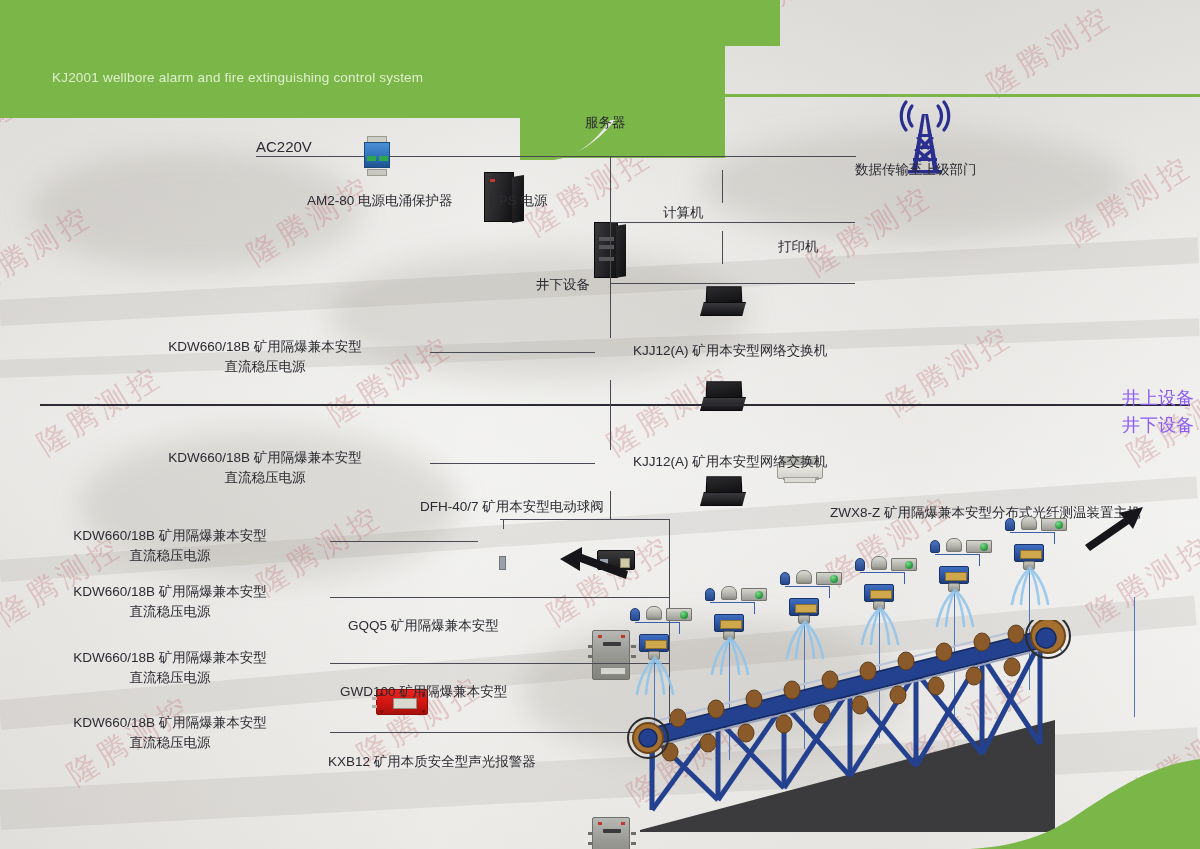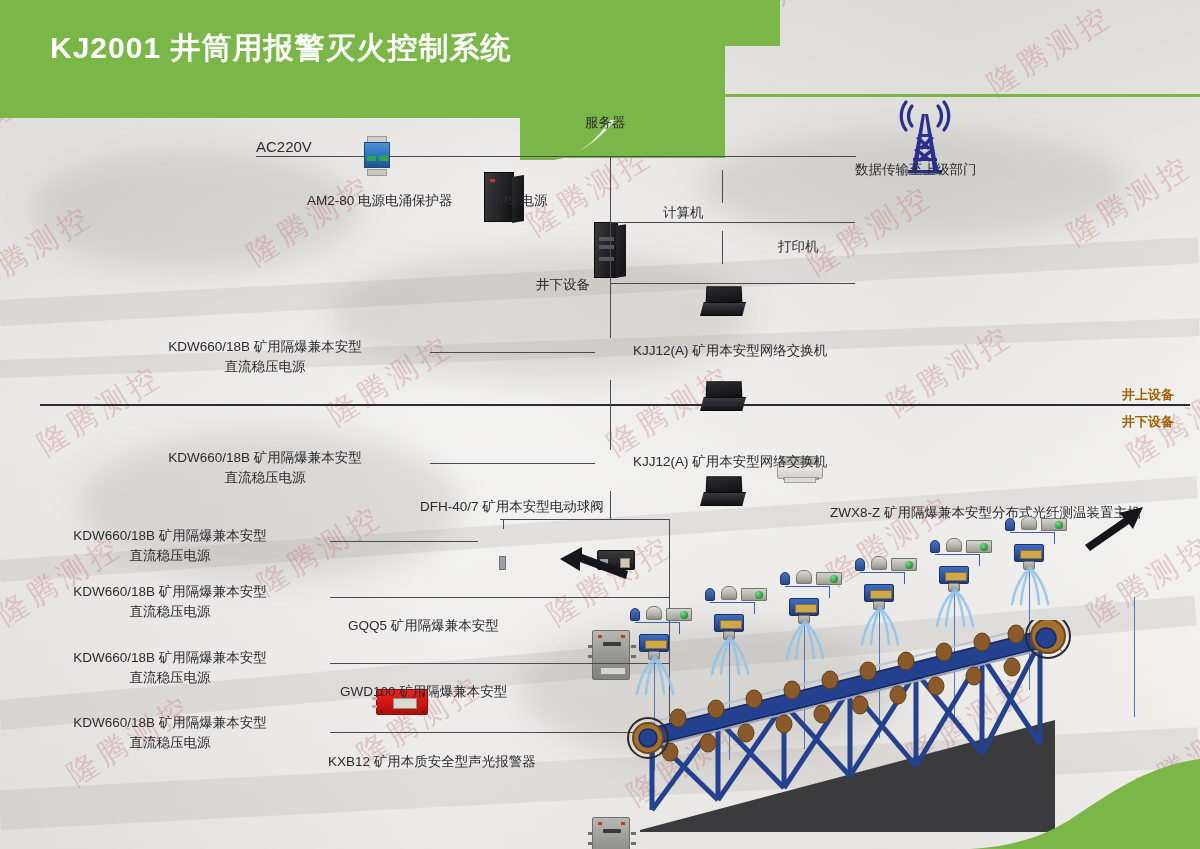--- a/index.html
+++ b/index.html
@@ -105,21 +105,21 @@
   .lbl.rt  { text-align: right; }
   .lbl.two { line-height: 1.5; }
 
   .divider {
     position: absolute; left: 40px; top: 404px;
     width: 1150px; height: 2.4px;
     background: #2b2b31;
   }
   .div-lbl {
     position: absolute;
-    font-size: 13px; font-weight: bold; color: #a16207;
+    font-size: 18px; font-weight: normal; color: #8b5cf6;
     white-space: nowrap;
   }
 
   
   .dev { position: absolute; }
 
   
   .redbox {
     width: 52px; height: 26px;
     background: linear-gradient(180deg,#e8241f 0%,#cf1510 55%,#a8100c 100%);
@@ -368,21 +368,21 @@
   <div class="header-green"></div>
   <div class="header-curve">
     <svg width="260" height="160" viewBox="0 0 260 160">
       <path d="M0,0 L260,0 L260,46 L210,46 C150,46 120,78 92,118 C76,140 60,156 34,160 L0,160 Z" fill="#7ab648"></path>
       <path d="M0,0 L200,0 L200,0 Z" fill="#7ab648"></path>
       <rect x="0" y="0" width="205" height="120" fill="#7ab648"></rect>
       <path d="M205,0 L260,0 L260,44 L208,44 C160,44 128,72 104,108 C86,134 66,152 40,158 L205,158 Z" fill="#7ab648"></path>
     </svg>
   </div>
   <div class="header-rule"></div>
-  <div class="title-cn">KJ2001 井筒用报警灭火控制系统</div>
+  <div class="title-en">KJ2001 wellbore alarm and fire extinguishing control system</div>
 
   <div class="wire wire-h" style="left:256px; top:156px; width:310px;"></div>
   <div class="lbl" style="left:256px; top:136px; font-size:15px;">AC220V</div>
 
   <div class="dev surge" style="left:364px; top:136px;">
     <div class="cap"></div>
       <div class="body">
         <div class="led"></div>
       </div>
       <div class="foot"></div>

